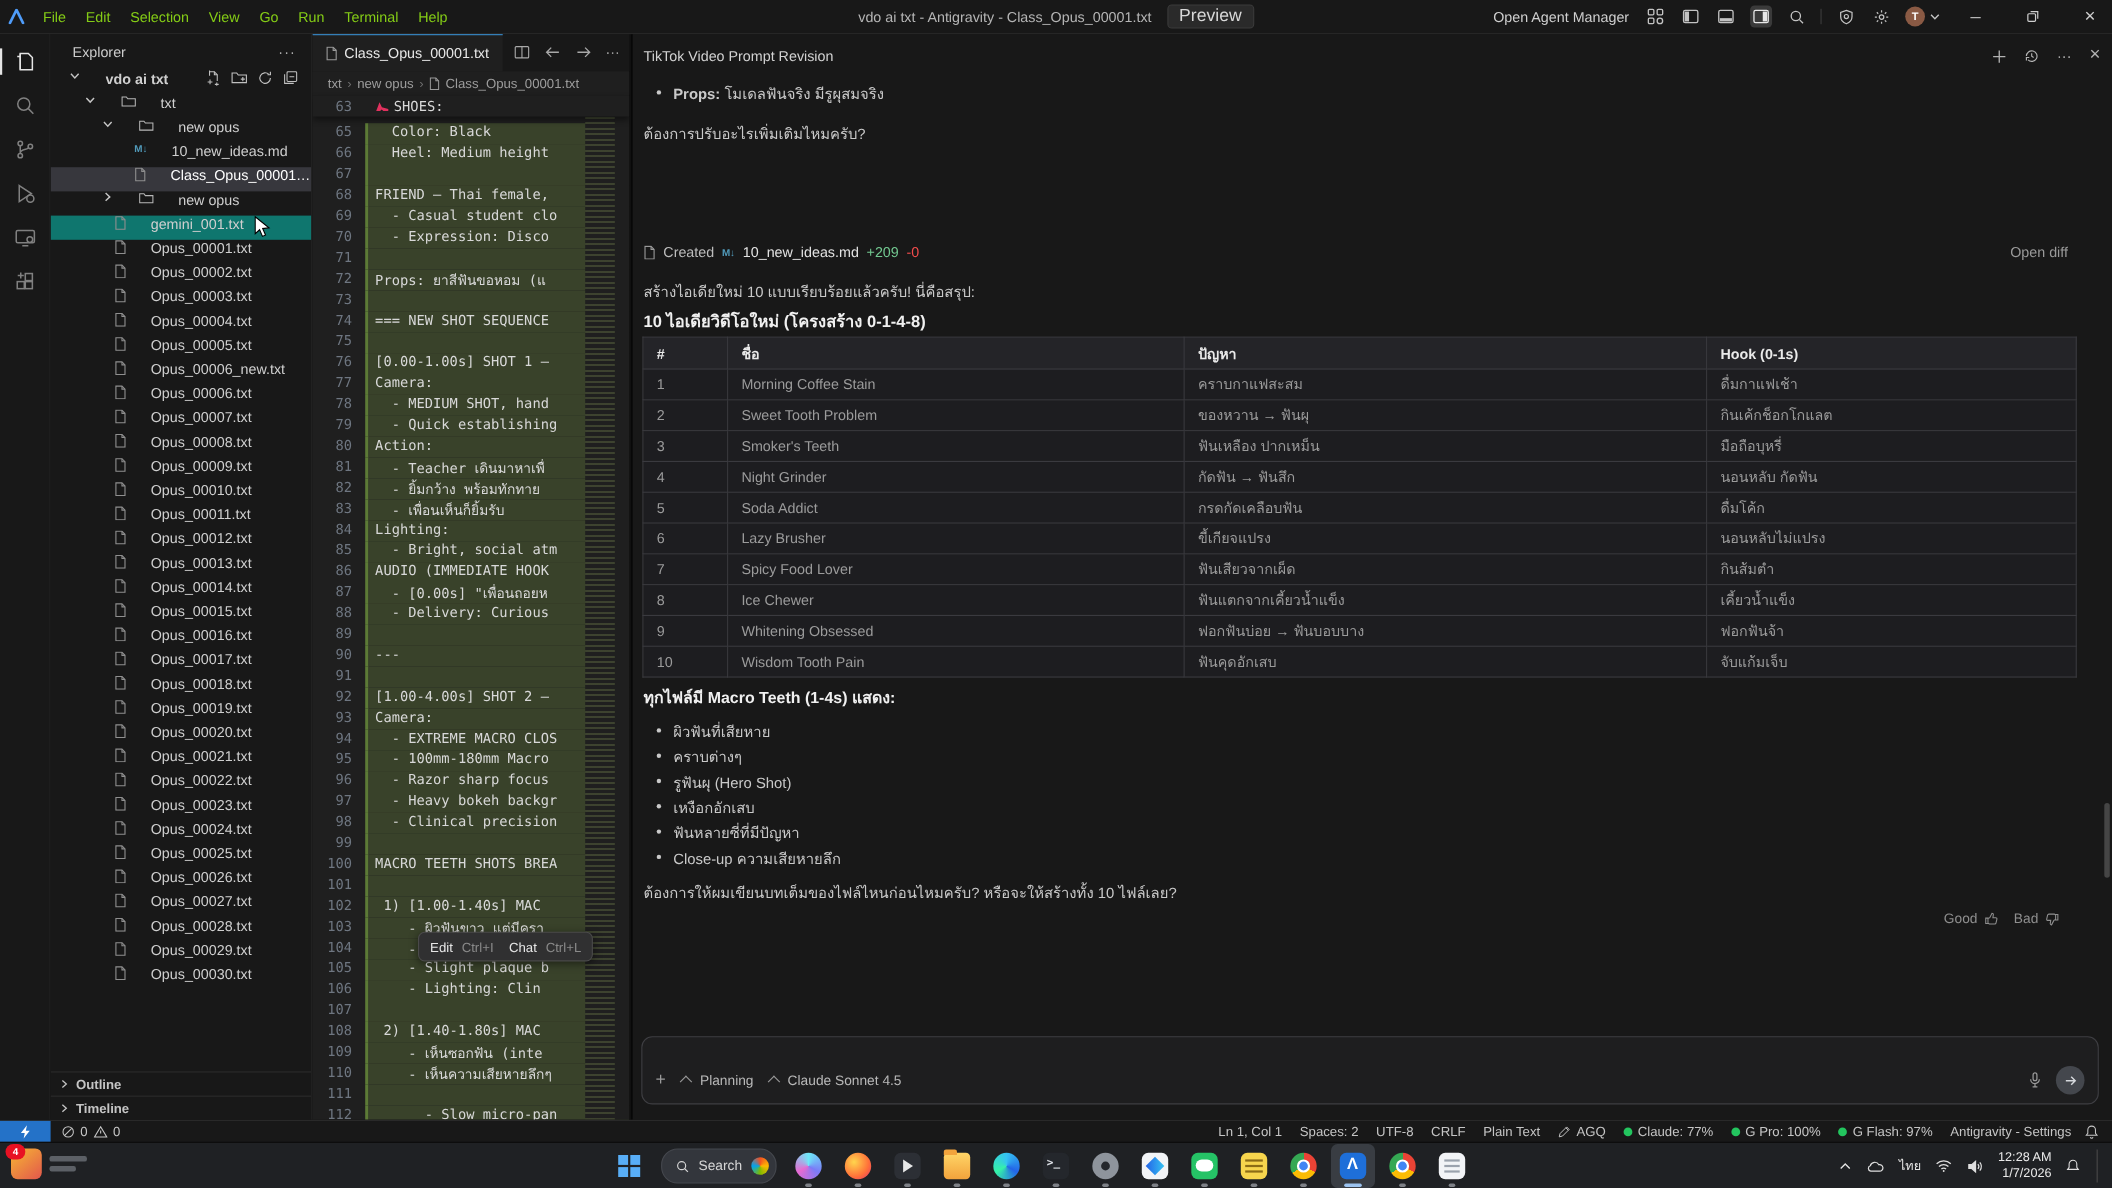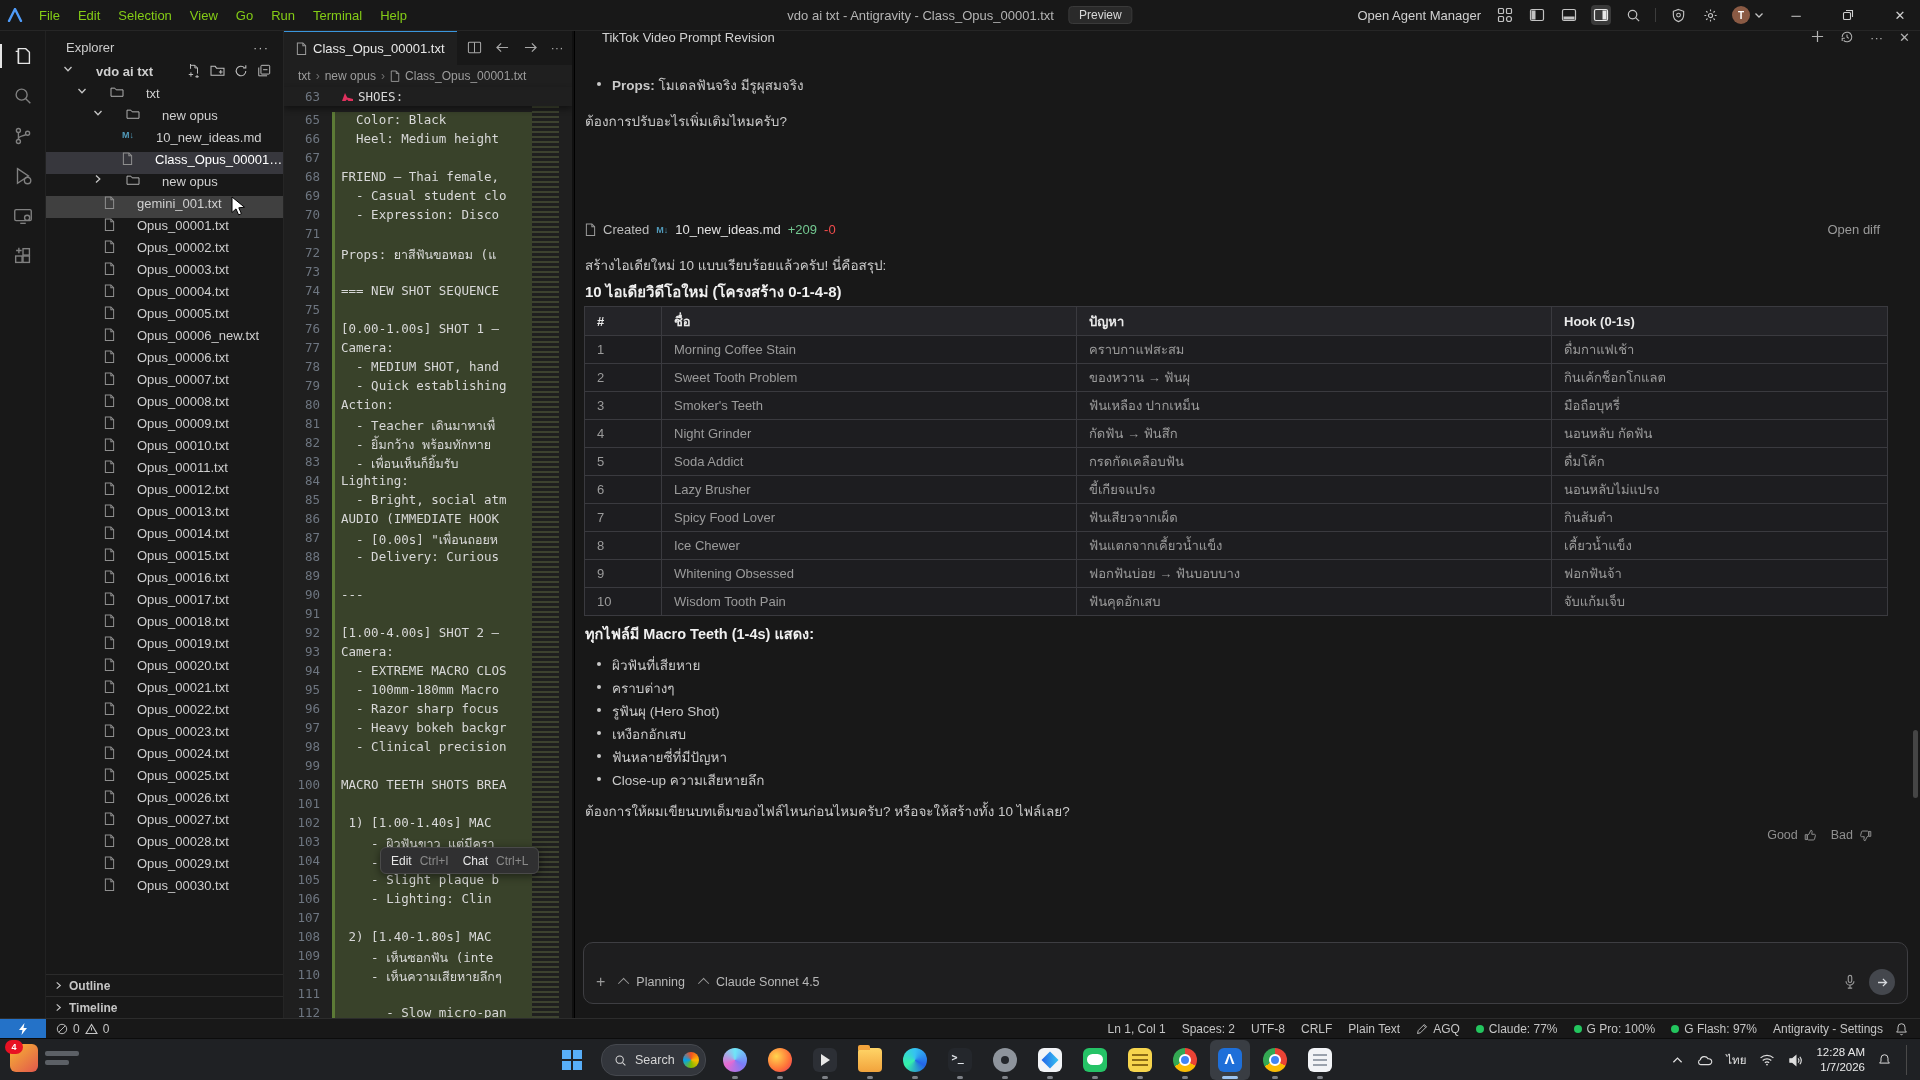--- a/index.html
+++ b/index.html
@@ -5,21 +5,21 @@
   html,body{margin:0;padding:0;overflow:hidden;background:#101010}
   body{width:1920px;height:1080px;position:relative;font-family:"Liberation Sans","DejaVu Sans",sans-serif;color:#cccccc;font-size:13px;-webkit-font-smoothing:antialiased}
   svg{display:block}
 
   
   .titlebar{position:absolute;left:0;top:0;width:1920px;height:30px;background:#181818;border-bottom:1px solid #262626;display:flex;align-items:center;z-index:50}
   .tb-logo{width:30px;display:flex;justify-content:center}
   .menus{display:flex;align-items:center}
   .menu-item{padding:3px 9px;color:#84cc16;font-size:13px;border-radius:4px;cursor:default}
   .tb-title{position:absolute;left:50%;transform:translateX(-50%);display:flex;align-items:center;gap:14px;color:#b5b5b5;font-size:13px;white-space:nowrap}
-  .preview-chip{background:#2a2a2a;border:1px solid #3a3a3a;color:#d8d8d8;border-radius:4px;padding:1px 10px;font-size:12px}
+  .preview-chip{background:#2a2a2a;border:1px solid #3a3a3a;color:#d8d8d8;border-radius:4px;padding:1px 10px;font-size:16px}
   .tb-right{position:absolute;right:0;top:0;height:30px;display:flex;align-items:center;gap:12px;padding-right:0}
   .tb-right .lbl{color:#cfcfcf;font-size:13px;margin-right:2px}
   .tb-ic{width:20px;height:20px;display:flex;align-items:center;justify-content:center;border-radius:4px;color:#c3c3c3}
   .tb-ic.active{background:#3a3a3a}
   .tb-sep{width:1px;height:14px;background:#3c3c3c}
   .avatar{width:18px;height:18px;border-radius:50%;background:#8a5a44;color:#fff;font-size:10px;display:flex;align-items:center;justify-content:center;font-weight:bold}
   .winbtn{width:40px;height:30px;display:flex;align-items:center;justify-content:center;color:#cfcfcf;font-size:13px}
 
   
   .actbar{position:absolute;left:0;top:30px;width:46px;height:988px;background:#181818;border-right:1px solid #222;display:flex;flex-direction:column;align-items:center;padding-top:6px;box-sizing:border-box}
@@ -27,21 +27,21 @@
   .act-ic.active{color:#e4e4e4}
   .act-ic.active::before{content:"";position:absolute;left:-4px;top:8px;width:2px;height:24px;background:#e4e4e4}
 
   
   .sidebar{position:absolute;left:46px;top:30px;width:238px;height:988px;background:#181818;border-right:1px solid #252525;box-sizing:border-box;overflow:hidden}
   .sb-header{height:34px;display:flex;align-items:center;justify-content:space-between;padding:0 14px 0 20px;color:#cccccc;font-size:13px}
   .sb-more{color:#bdbdbd;letter-spacing:1px}
   .trow{height:22px;display:flex;align-items:flex-start;gap:22px;color:#cfcfcf;font-size:13px;white-space:nowrap;box-sizing:border-box;cursor:default}
   .trow.root{font-weight:bold}
   .trow.sel{background:#37373d;color:#ffffff}
-  .trow.hov{background:#404040}
+  .trow.hov{background:#0f766e}
   .trow .chev{width:12px;display:flex;justify-content:center;flex:none}
   .trow .fico{flex:none;display:flex;align-items:center}
   .trow .lab{overflow:hidden;text-overflow:ellipsis}
   .root-actions{margin-left:auto;display:flex;gap:9px;padding-right:12px;color:#c0c0c0}
   .mdico{color:#519aba;font-size:9px;font-weight:bold;letter-spacing:0}
   .sb-bottom{position:absolute;left:0;right:0;bottom:0;background:#181818}
   .sb-sec{height:21px;display:flex;align-items:center;gap:6px;border-top:1px solid #2b2b2b;padding-left:8px;font-size:12px;color:#c5c5c5;font-weight:bold}
 
   
   .egroup{position:absolute;left:284px;top:30px;width:288px;height:988px;background:#1f1f1f;overflow:hidden}
@@ -58,21 +58,21 @@
   .cl .ct{flex:1;background:#39422a;color:#d8d8d8;padding-left:6px;overflow:hidden}
   .sticky .ct{flex:1;color:#d8d8d8;padding-left:9px;display:flex;align-items:center;gap:4px}
   .minimap{position:absolute;right:13px;top:19px;width:27px;bottom:0;z-index:5;background:#1f1f1f}
   .minimap::before{content:"";position:absolute;inset:0;background:repeating-linear-gradient(180deg,rgba(140,160,90,.5) 0 2px,rgba(0,0,0,0) 2px 5px);opacity:.55}
   .esb{position:absolute;right:0;top:19px;width:13px;bottom:0;background:#1f1f1f;z-index:5}
   .itb{position:absolute;left:96px;top:760px;height:25px;z-index:8;background:#303031;border:1px solid #4a4a4a;border-radius:6px;display:flex;align-items:center;gap:8px;padding:0 10px;font-size:12px;box-shadow:0 2px 8px rgba(0,0,0,.5);white-space:nowrap}
   .itb .t{color:#e6e6e6}.itb .k{color:#8a8a8a}
 
   
   .agent{position:absolute;left:574px;top:30px;width:1346px;height:988px;background:#181818;border-left:1px solid #000;box-sizing:border-box}
-  .ag-head{position:absolute;left:17px;top:0;right:0;height:28px;display:flex;align-items:flex-start;padding:0 10px;color:#d2d2d2;font-size:13px}
+  .ag-head{position:absolute;left:0;top:0;right:0;height:28px;display:flex;align-items:flex-end;padding:0 10px;color:#d2d2d2;font-size:13px}
   .ag-head .ic{margin-left:16px;color:#b2b2b2;display:flex;align-items:center}
   .ag-head .sp{flex:1}
   .ag-bullet{position:absolute;display:flex;gap:11px;color:#c9c9c9;font-size:13.5px}
   .dot8{width:4px;height:4px;border-radius:50%;background:#c9c9c9;margin-top:8px;flex:none}
   .ag-text{position:absolute;color:#c9c9c9;font-size:13.5px}
   .bubble{position:absolute;left:10px;right:40px;height:40px;background:#2a2a2b;border:1px solid #353536;border-radius:10px;display:flex;align-items:center;padding:0 14px;color:#d6d6d6;font-size:13.5px}
   .bubble .re{margin-left:auto;color:#9a9a9a}
   .created{position:absolute;left:10px;right:40px;display:flex;align-items:center;gap:7px;font-size:13px;color:#bcbcbc}
   .created .fn{color:#e2e2e2}
   .plus{color:#73c991}.minus{color:#f14c4c}

